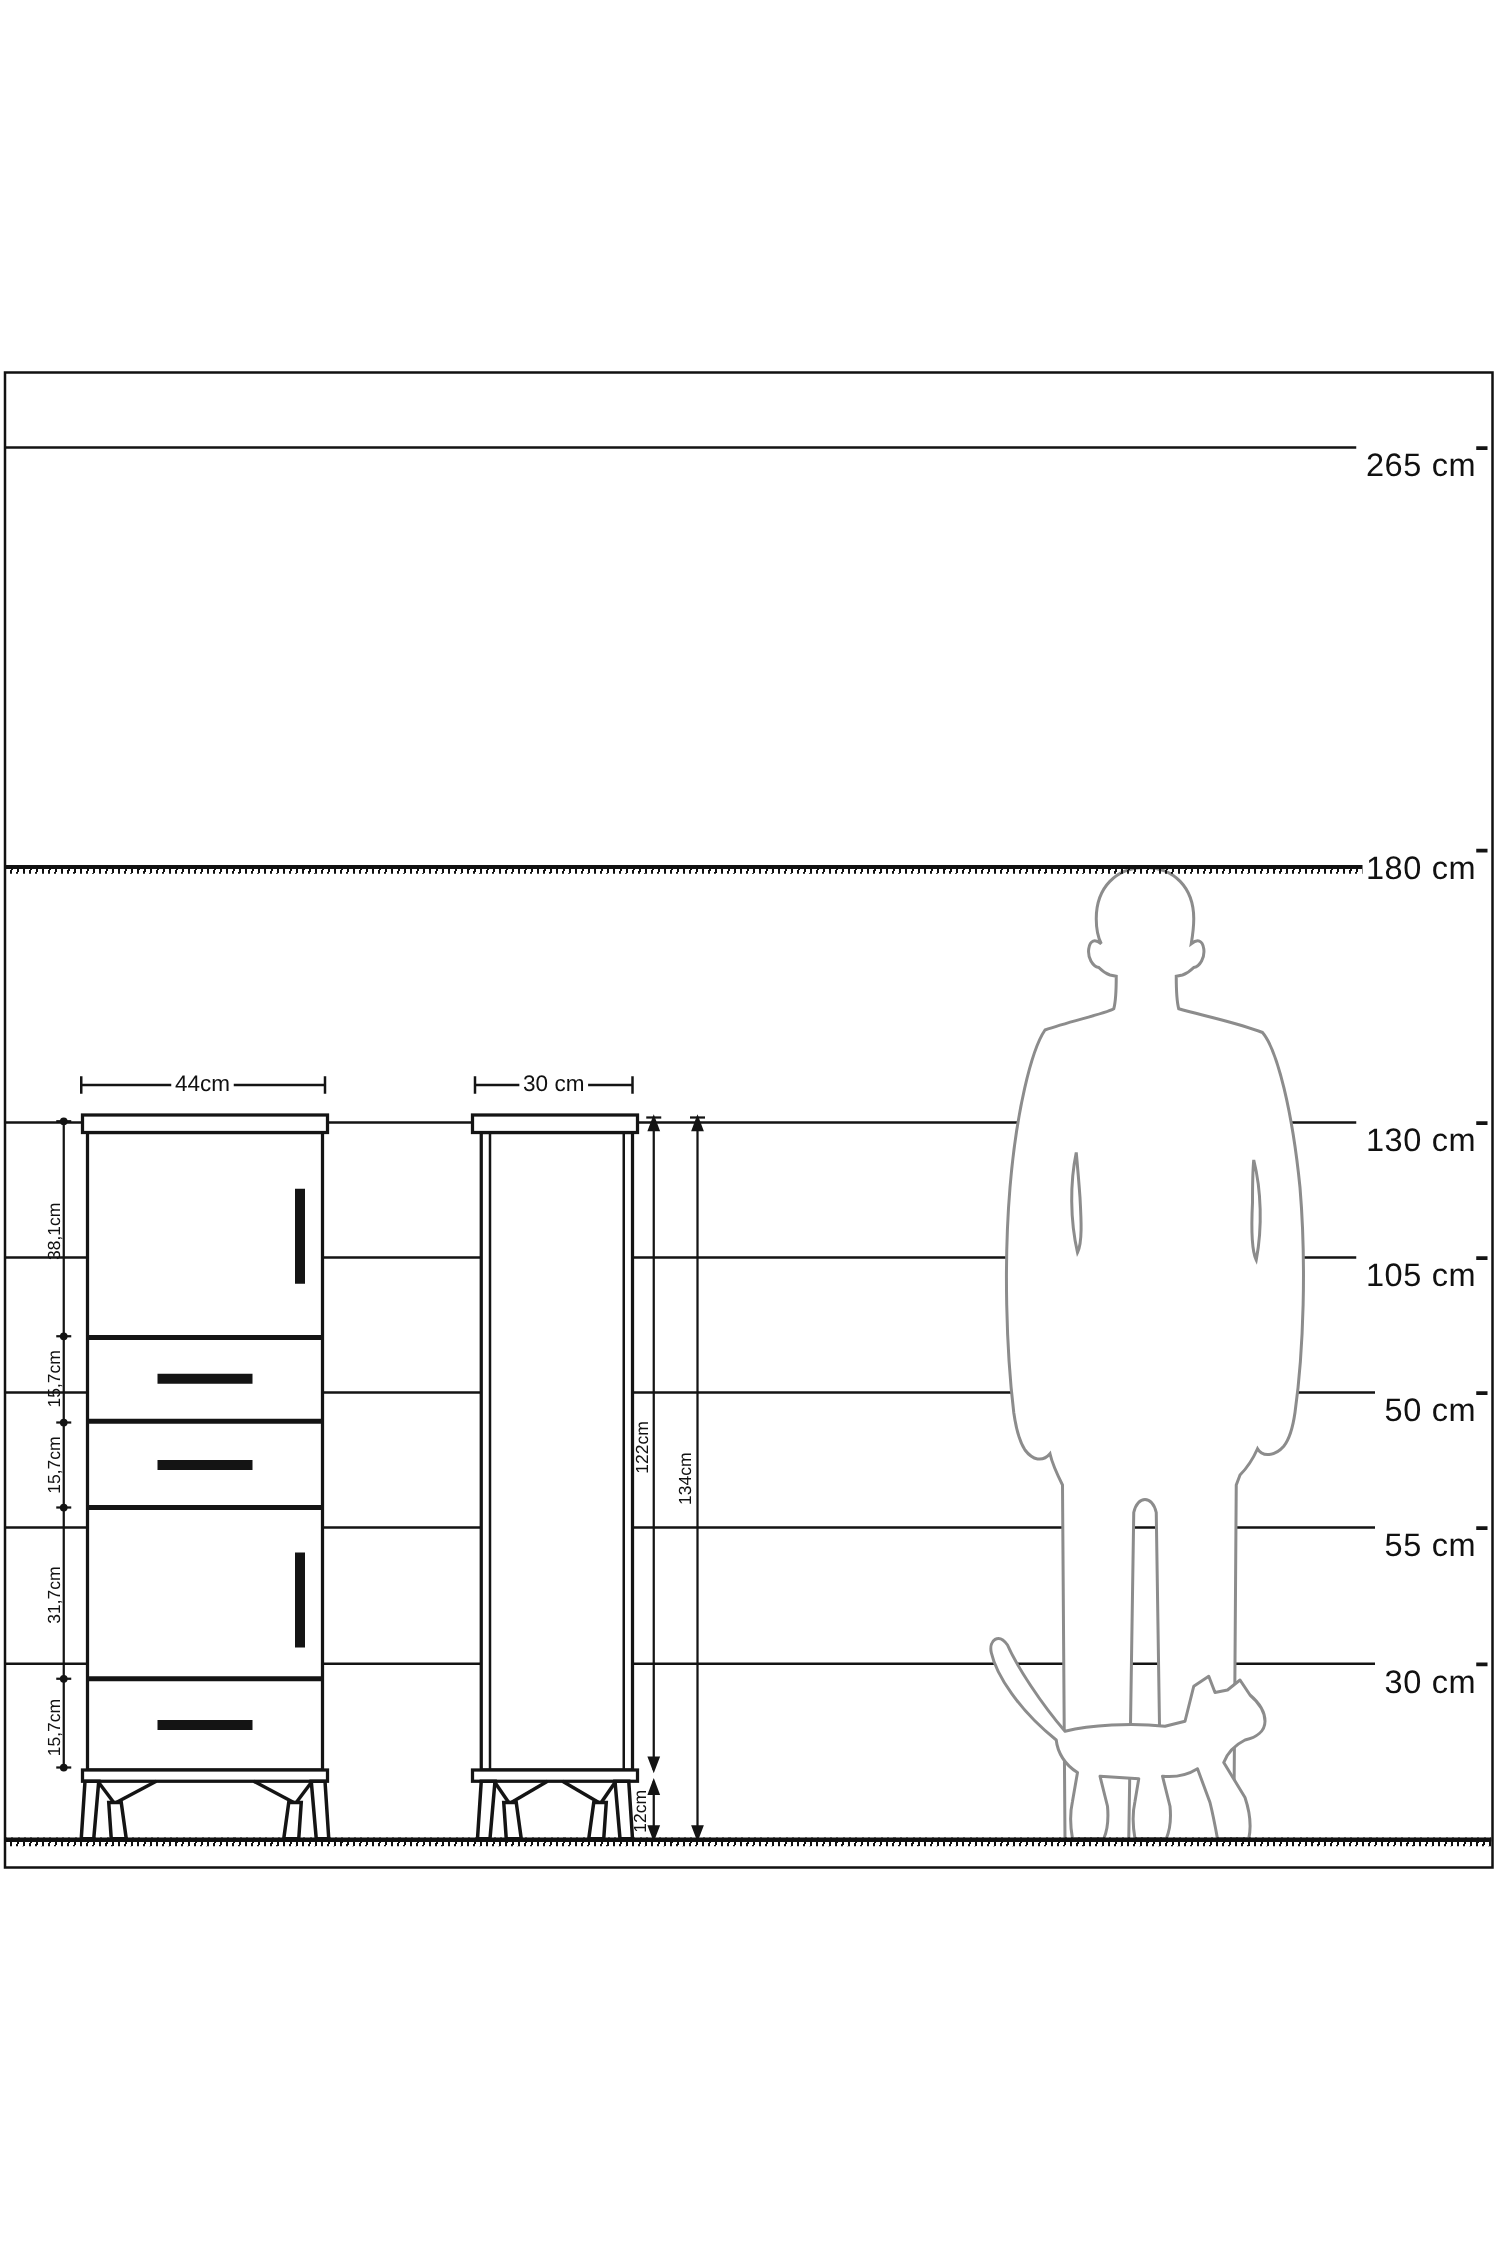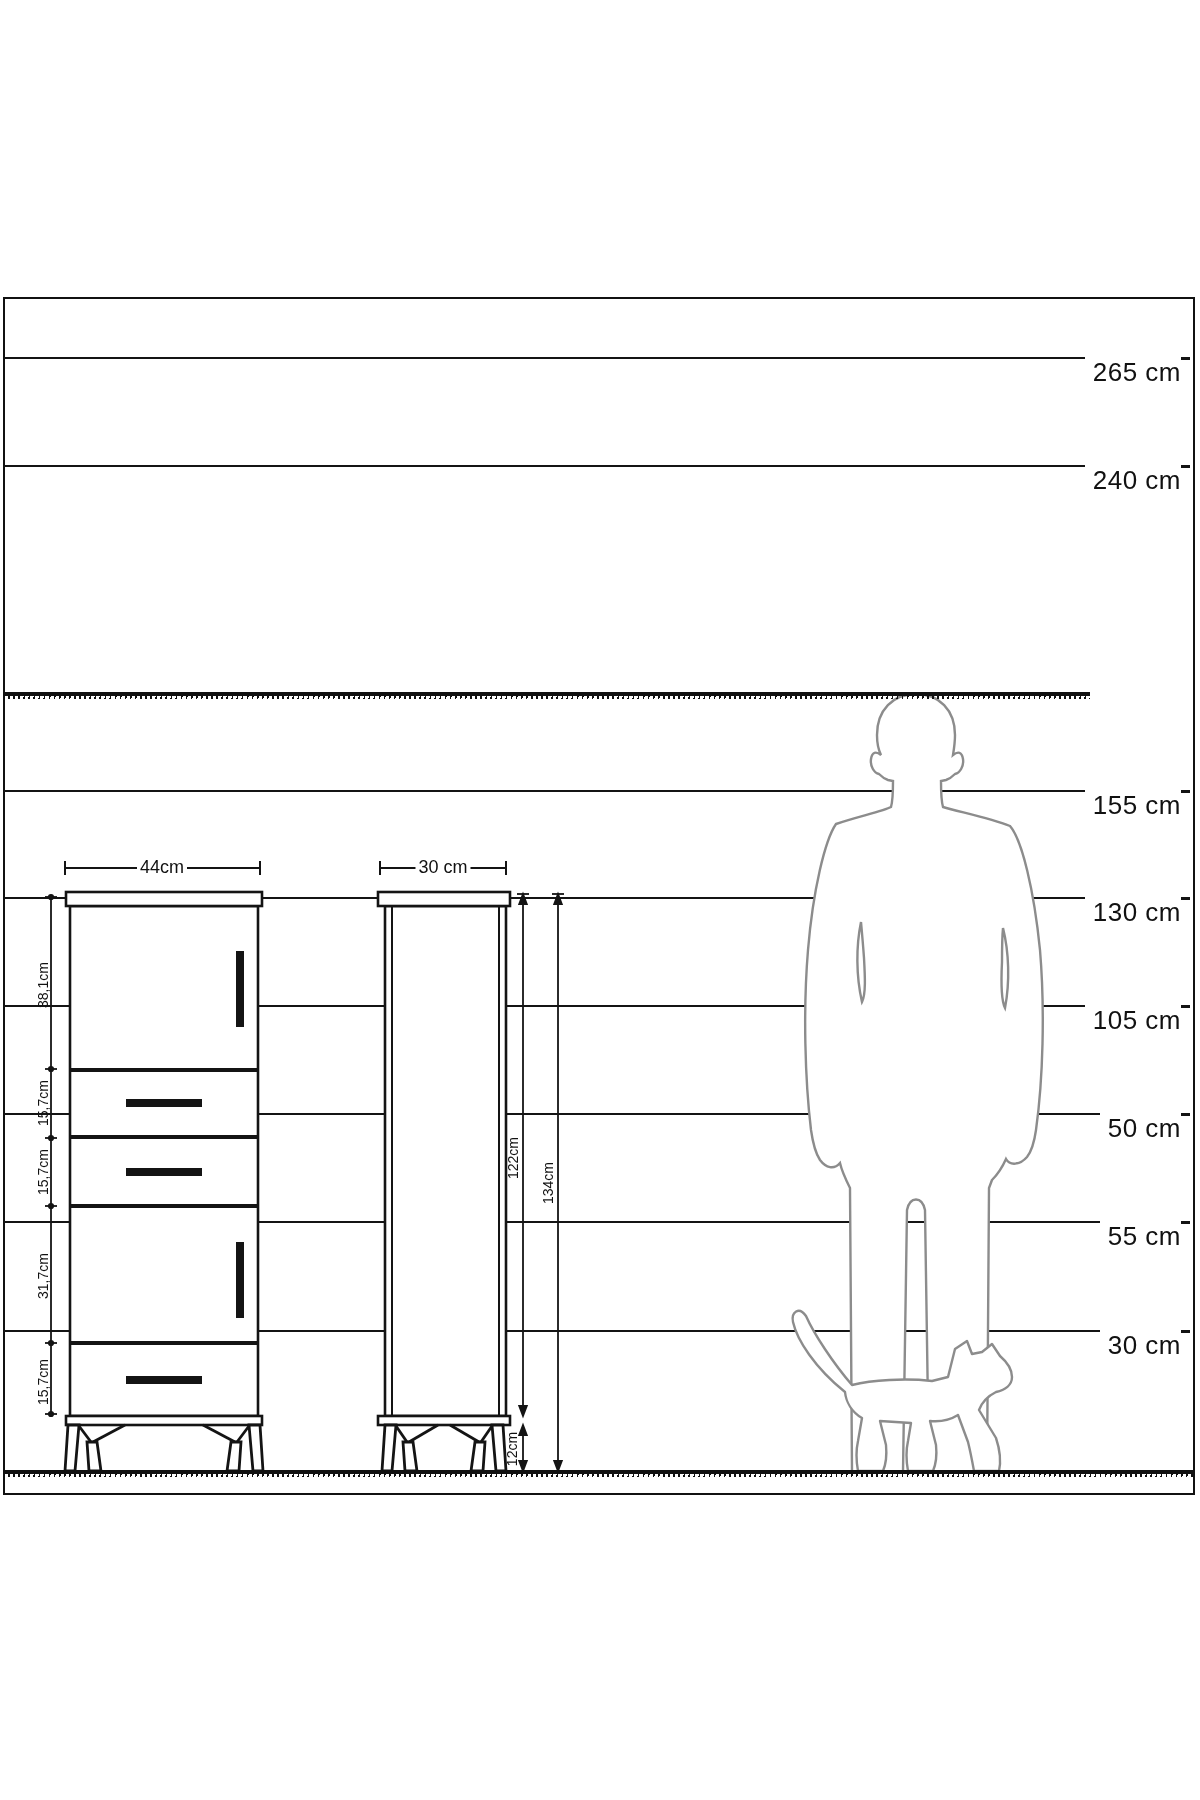--- a/index.html
+++ b/index.html
@@ -43,28 +43,23 @@
 
 <div id="canvas">
 
   <div id="frame"></div>
 
   <div class="srow" style="top:357px">
     <div class="sline"></div>
     <span class="slabel">265 cm</span>
     <div class="stick"></div>
   </div>
-  <div class="srow" style="top:465px">
-    <div class="sline"></div>
-    <span class="slabel">240 cm</span>
-    <div class="stick"></div>
-  </div>
-  <div class="srow" style="top:790px">
-    <div class="sline"></div>
-    <span class="slabel">155 cm</span>
+  <div class="srow" style="top:679px">
+    <div class="sline invis"></div>
+    <span class="slabel">180 cm</span>
     <div class="stick"></div>
   </div>
   <div class="srow" style="top:897px">
     <div class="sline"></div>
     <span class="slabel">130 cm</span>
     <div class="stick"></div>
   </div>
   <div class="srow" style="top:1005px">
     <div class="sline"></div>
     <span class="slabel">105 cm</span>

